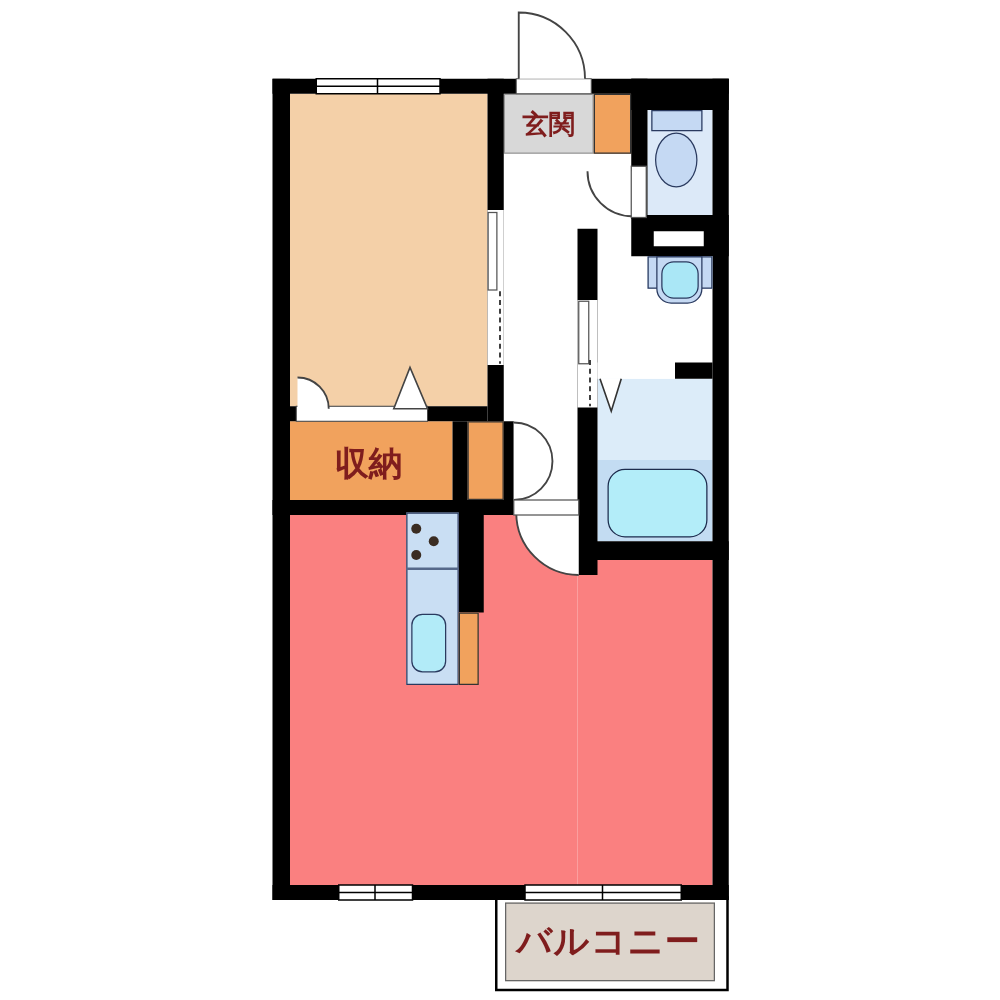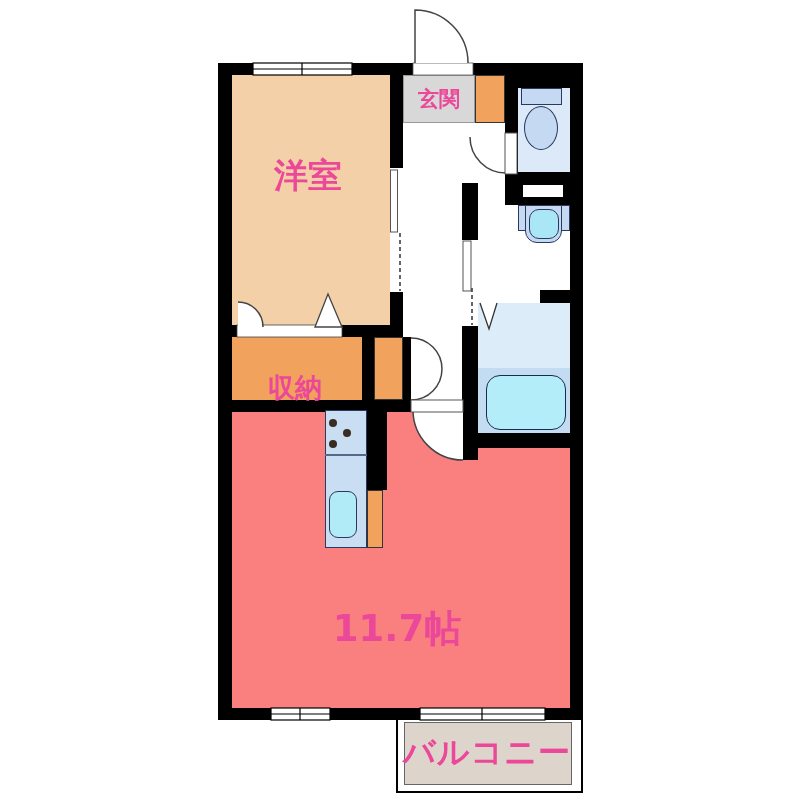--- a/index.html
+++ b/index.html
@@ -2,21 +2,21 @@
 <html style="--c-wall: #000000; --c-western_room: #f4d0a8; --c-storage: #f1a25d; --c-accent_orange: #f1a25d; --c-entrance: #d8d8d8; --c-ldk: #fa8080; --c-toilet_floor: #dce9f8; --c-fixture_blue: #c5d9f3; --c-sink_cyan: #aae7f6; --c-bath_floor_upper: #dcecf9; --c-bath_floor_lower: #c3dcf2; --c-bathtub: #b3edf9; --c-kitchen_counter: #c9def3; --c-kitchen_sink: #b2ebf8; --c-balcony_floor: #ddd5cc;"><head>
 <meta charset="utf-8">
 <style>
   html,body{margin:0;padding:0;background:#fff;}
   #canvas{position:relative;width:800px;height:800px;background:#fff;overflow:hidden;
           font-family:"DejaVu Sans","Liberation Sans",sans-serif;}
   .wall{position:absolute;background:var(--c-wall,#000);z-index:2;}
   .floor{position:absolute;z-index:1;}
   .fixture{position:absolute;z-index:3;box-sizing:border-box;}
   #glyphs{position:absolute;left:0;top:0;z-index:4;pointer-events:none;}
-  .label{position:absolute;z-index:5;font-weight:800;color:#ec4899;white-space:nowrap;
+  .label{position:absolute;z-index:5;font-weight:800;color:#7f1d1d;white-space:nowrap;
          transform:translate(-50%,-50%);}
   .floor-western{background:var(--c-western_room,#f4d0a8);}
   .floor-storage{background:var(--c-storage,#f1a25d);}
   .floor-entry{background:var(--c-entrance,#d8d8d8);border:1px solid #999;box-sizing:border-box;}
   .block-orange{background:var(--c-accent_orange,#f1a25d);border:1px solid #333;box-sizing:border-box;}
   .floor-ldk{background:var(--c-ldk,#fa8080);}
   .floor-toilet{background:var(--c-toilet_floor,#dce9f8);}
   .floor-bath-up{background:var(--c-bath_floor_upper,#dcecf9);}
   .floor-bath-low{background:var(--c-bath_floor_lower,#c3dcf2);}
   .blue-fix{background:var(--c-fixture_blue,#c5d9f3);border:1px solid #2a3a5f;}
@@ -114,19 +114,17 @@
     <g>
       <rect x="271" y="708" width="59" height="12" fill="#fff" stroke="#000" stroke-width="1.2"></rect>
       <path d="M 271 714 H 330 M 300 708 V 720" stroke="#000" stroke-width="1.2" fill="none"></path>
     </g>
     <g>
       <rect x="420" y="708" width="125" height="12" fill="#fff" stroke="#000" stroke-width="1.2"></rect>
       <path d="M 420 714 H 545 M 482 708 V 720" stroke="#000" stroke-width="1.2" fill="none"></path>
     </g>
   </svg>
 
-  <div class="label" style="left:308px;top:176px;font-size:34px;">洋室</div>
-  <div class="label" style="left:295px;top:388px;font-size:27px;">収納</div>
+  <div class="label" style="left:295px;top:371px;font-size:27px;">収納</div>
   <div class="label" style="left:439px;top:99px;font-size:21px;">玄関</div>
-  <div class="label" style="left:397px;top:629px;font-size:37px;">11.7帖</div>
-  <div class="label" style="left:487px;top:753px;font-size:32px;letter-spacing:1px;">バルコニー</div>
+  <div class="label" style="left:487px;top:753px;font-size:28px;letter-spacing:1px;">バルコニー</div>
 
 </div>
 
 </body></html>

